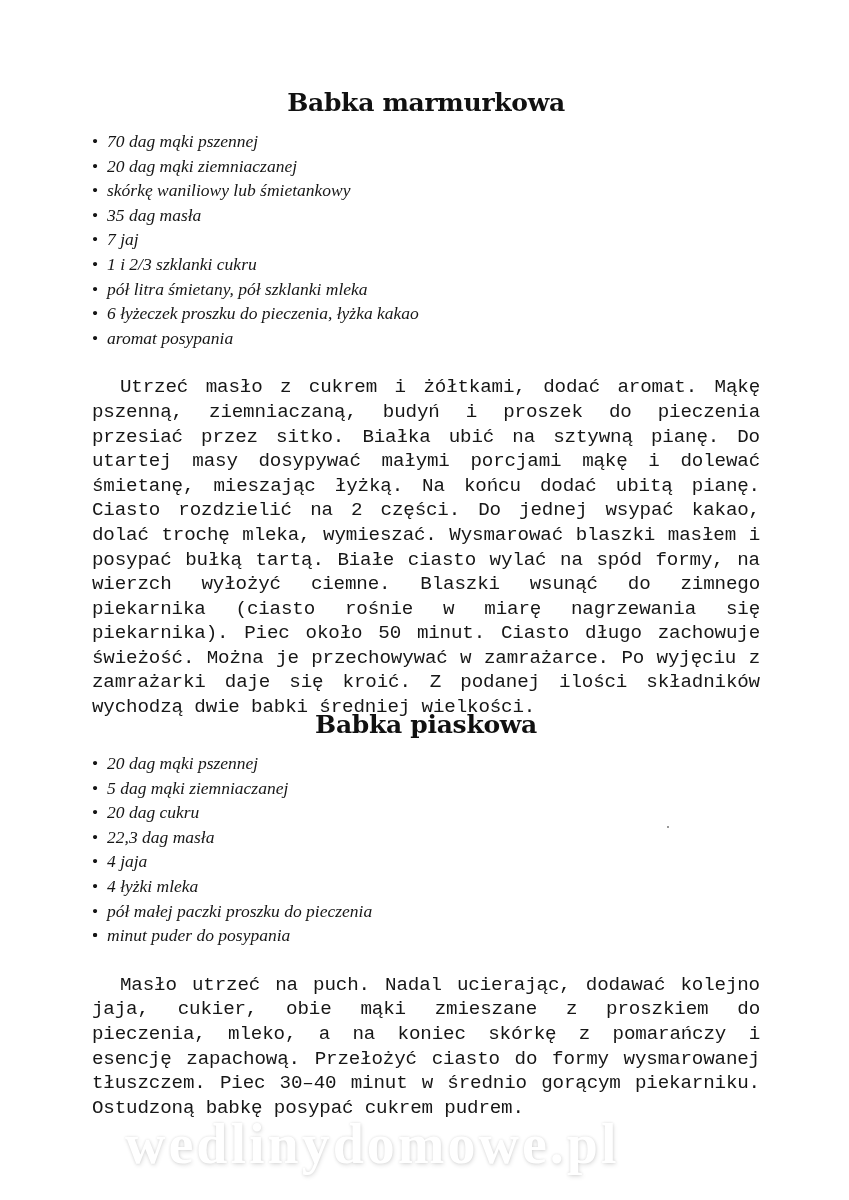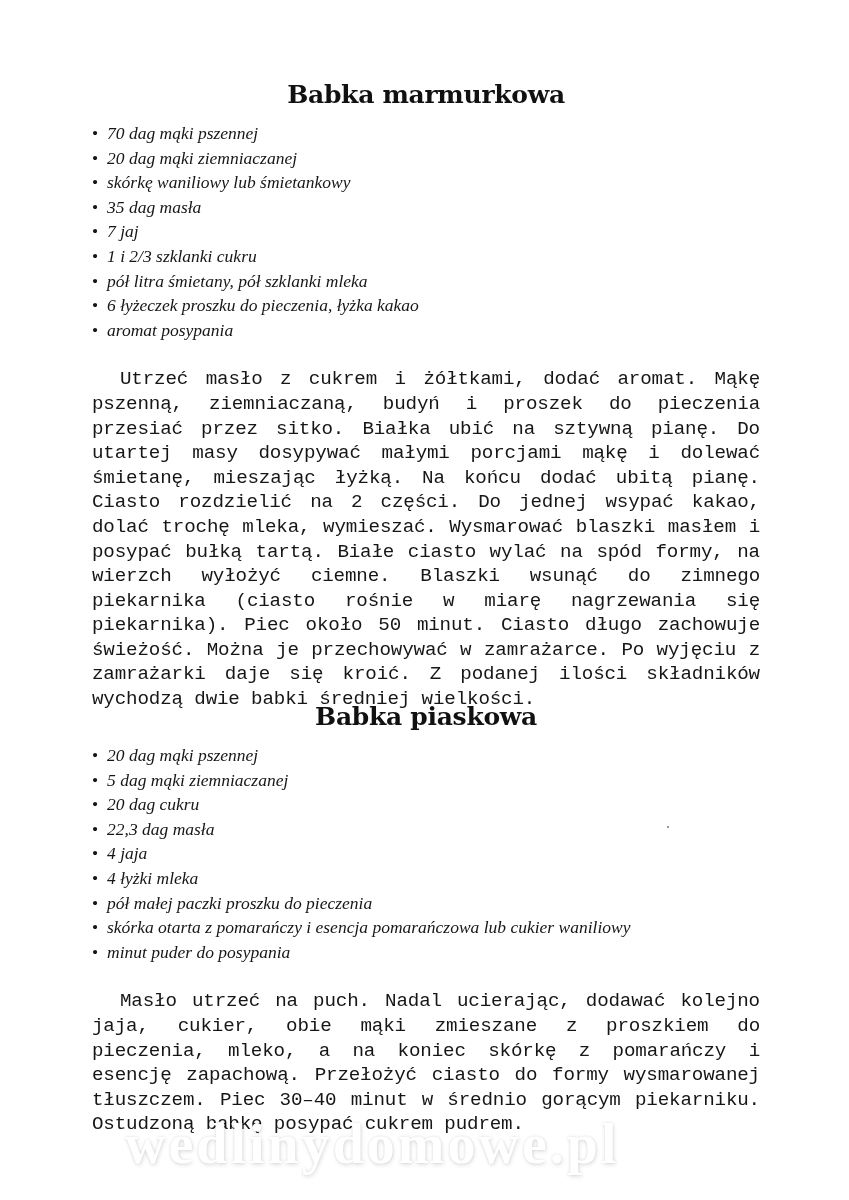--- a/index.html
+++ b/index.html
@@ -4,21 +4,21 @@
 <style>
   html, body { margin: 0; padding: 0; }
   body {
     width: 849px; height: 1200px; background: #ffffff; position: relative; overflow: hidden;
     color: #161616; font-family: "DejaVu Serif", "Liberation Serif", serif;
   }
   .page { position: absolute; left: 0; top: 0; width: 849px; height: 1200px; }
   .recipe { position: absolute; left: 92px; width: 668px; }
   .title {
     text-align: center; font-weight: bold; font-size: 25px; letter-spacing: -0.3px;
-    margin: 0; font-family: "DejaVu Serif", serif; color: #111;
+    margin: 8px; font-family: "DejaVu Serif", serif; color: #111;
   }
   ul.ingredients { list-style: none; margin: 12px 0 0 0; padding: 0; }
   ul.ingredients li {
     font-style: italic; font-size: 17.5px; line-height: 24.6px; font-family: "Liberation Serif", serif;
     position: relative; padding-left: 15px; white-space: nowrap;
   }
   ul.ingredients li .bullet { position: absolute; left: 0; top: 0; font-style: normal; }
   .instructions {
     margin-top: 25px; font-family: Liberation Mono, monospace; font-size: 19.2px; line-height: 24.6px;
     text-align: justify; text-indent: 28px; letter-spacing: -0.15px;
@@ -54,21 +54,21 @@
   <section class="recipe" style="top:702px;">
     <h1 class="title">Babka piaskowa</h1>
     <ul class="ingredients">
       <li><span class="bullet">•</span><span>20 dag mąki pszennej</span></li>
       <li><span class="bullet">•</span><span>5 dag mąki ziemniaczanej</span></li>
       <li><span class="bullet">•</span><span>20 dag cukru</span></li>
       <li><span class="bullet">•</span><span>22,3 dag masła</span></li>
       <li><span class="bullet">•</span><span>4 jaja</span></li>
       <li><span class="bullet">•</span><span>4 łyżki mleka</span></li>
       <li><span class="bullet">•</span><span>pół małej paczki proszku do pieczenia</span></li>
-      <li><span class="bullet">•</span><span>skórka otarta z pomarańczy i esencja pomarańczowa lub cukier waniliowy</span></li>
+      <li><span class="bullet">•</span></li>
       <li><span class="bullet">•</span><span>minut puder do posypania</span></li>
     </ul>
     <p class="instructions">Masło utrzeć na puch. Nadal ucierając, dodawać kolejno jaja, cukier, obie mąki zmieszane z proszkiem do pieczenia, mleko, a na koniec skórkę z pomarańczy i esencję zapachową. Przełożyć ciasto do formy wysmarowanej tłuszczem. Piec 30–40 minut w średnio gorącym piekarniku. Ostudzoną babkę posypać cukrem pudrem.</p>
   </section>
 
   <div class="speck" style="left:667px; top:826px;"></div>
 
   <div class="watermark">wedlinydomowe.pl</div>
 </div>
 

